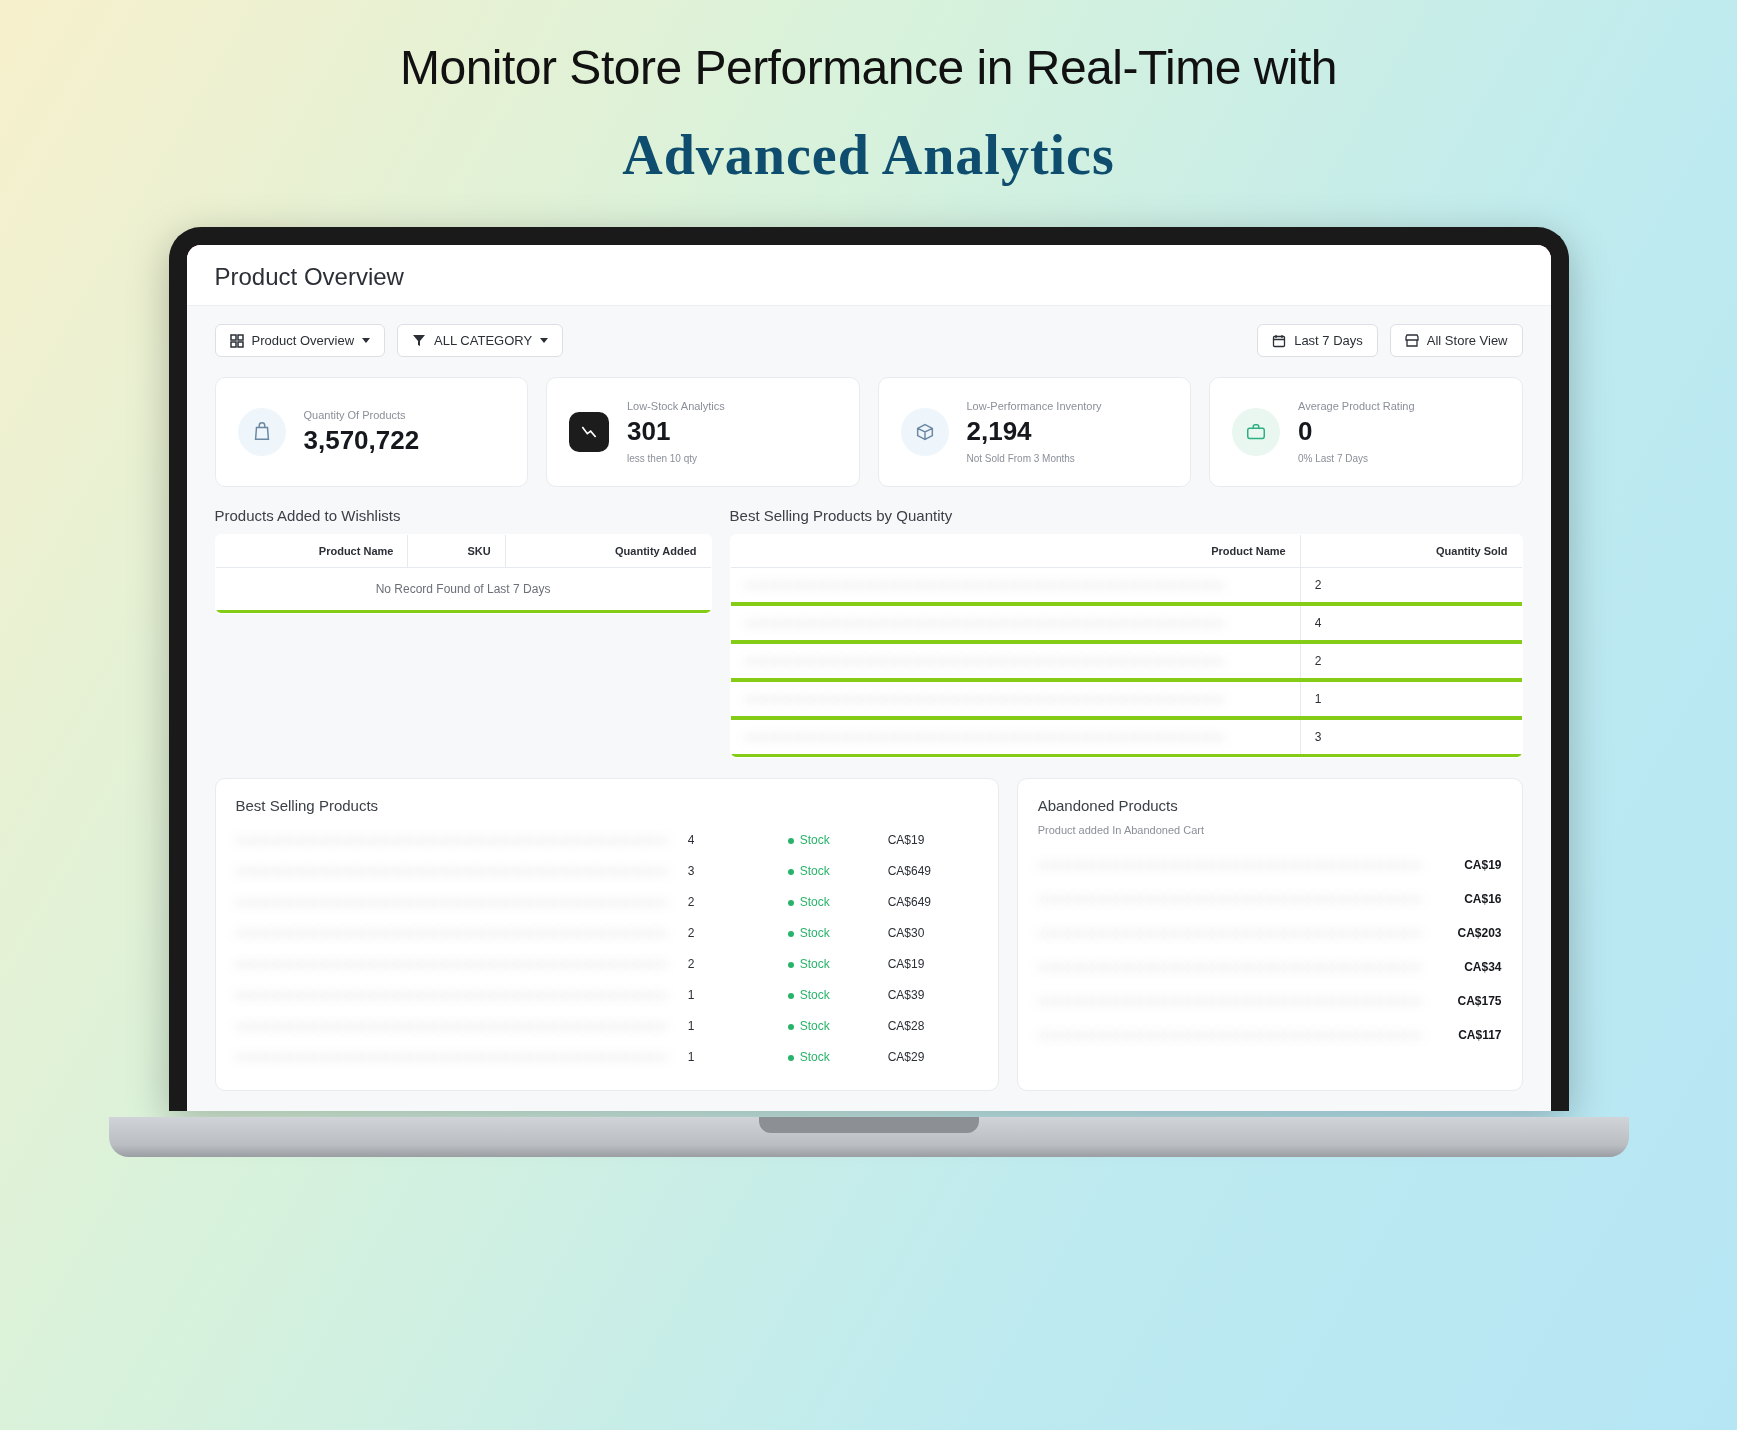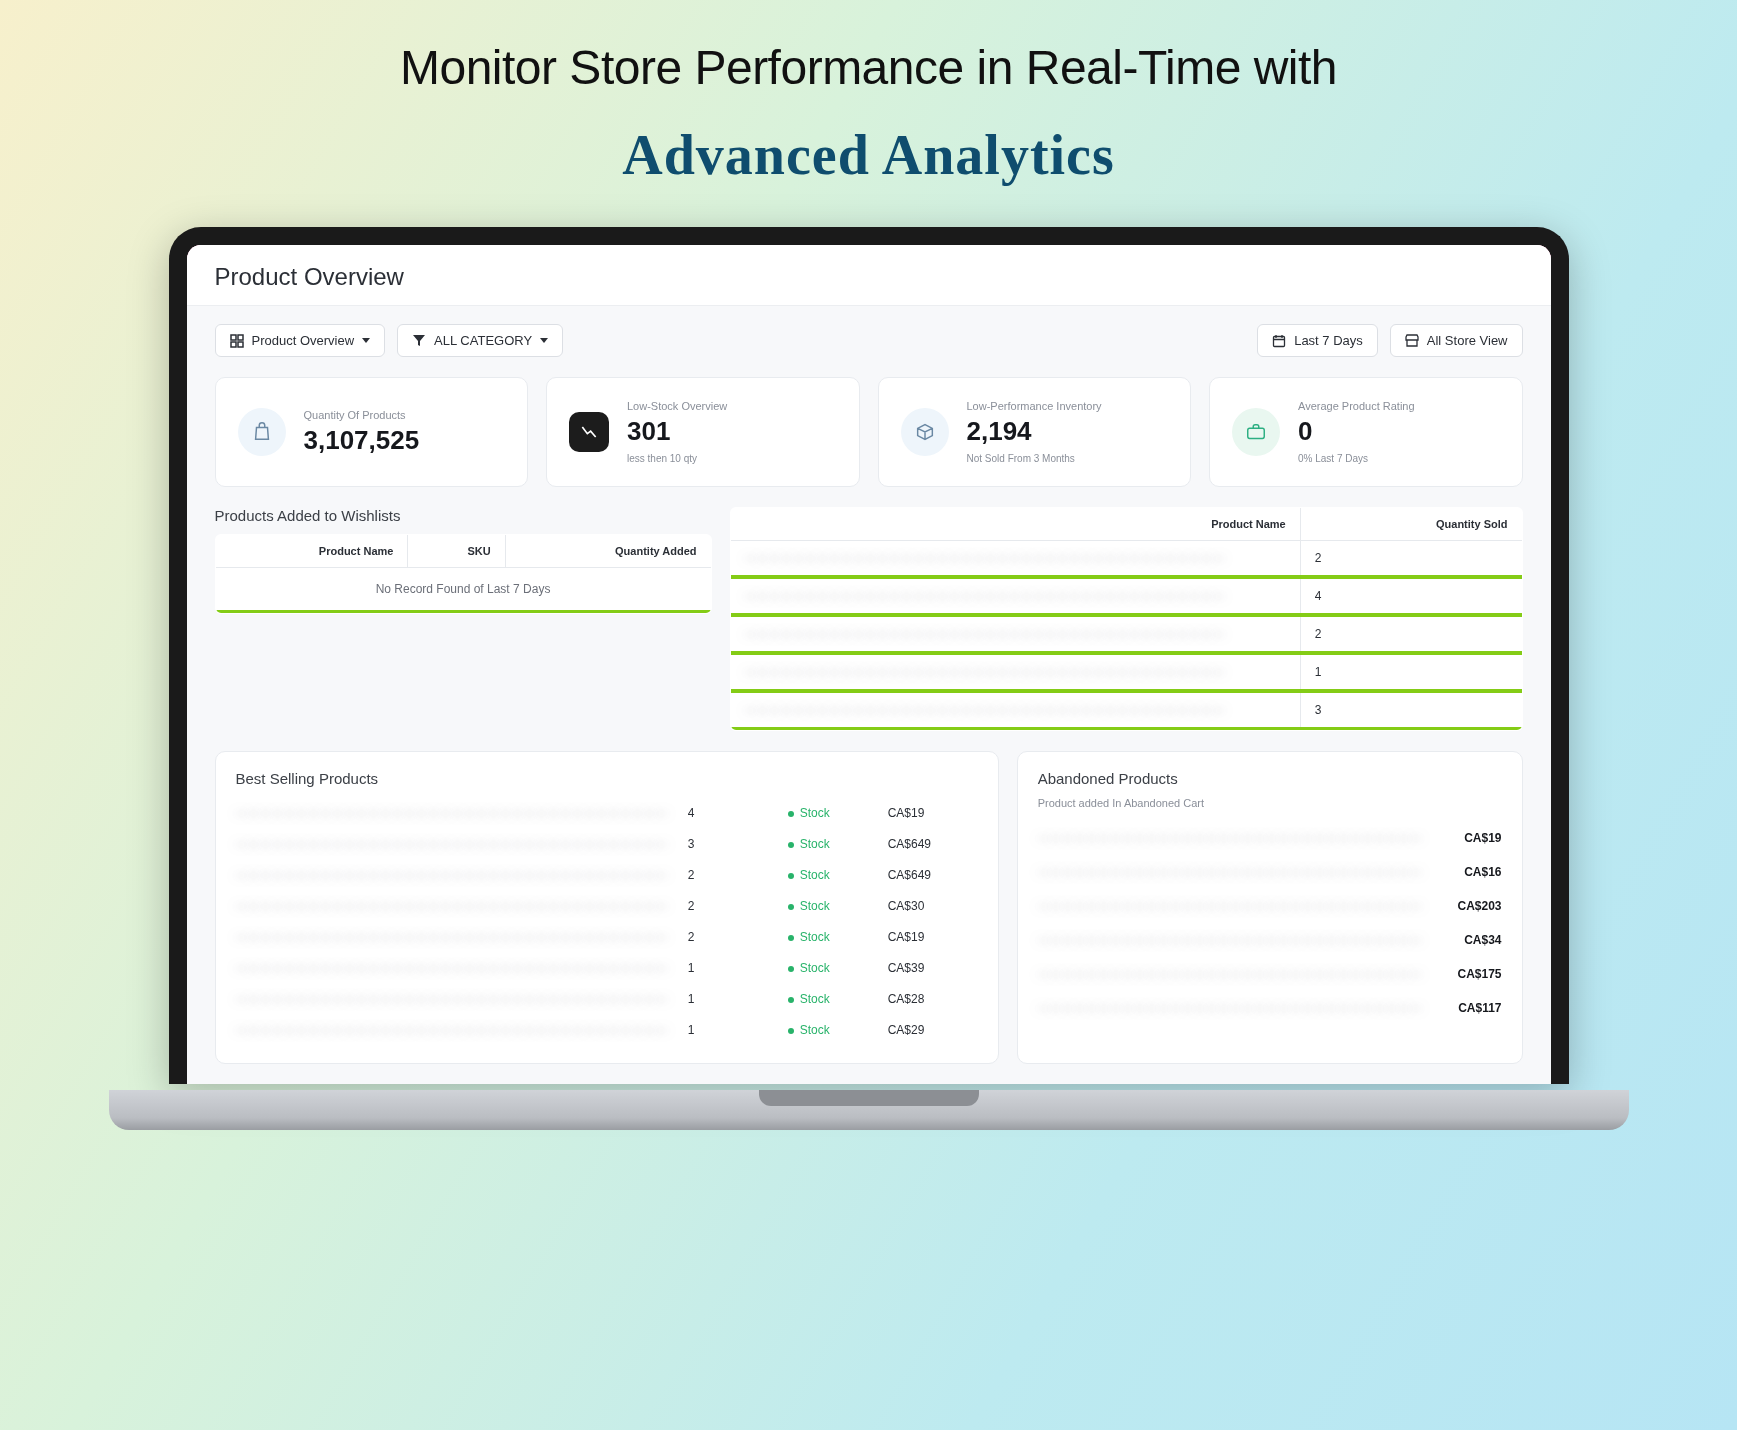--- a/index.html
+++ b/index.html
@@ -186,31 +186,31 @@
 
   <div class="kpi-row">
     <div class="kpi-card">
       <div class="kpi-icon light">
         <svg width="22" height="22" viewBox="0 0 24 24" fill="none" stroke="#6a88a3" stroke-width="1.6">
               <path d="M6 7h12l1 13H5zM9 7V5a3 3 0 016 0v2"></path>
             </svg>
       </div>
       <div class="kpi-body">
         <div class="label">Quantity Of Products</div>
-        <div class="value">3,107,525</div>
+        <div class="value">3,570,722</div>
       </div>
     </div>
     <div class="kpi-card">
       <div class="kpi-icon dark">
         <svg width="20" height="20" viewBox="0 0 24 24" fill="none" stroke="#fff" stroke-width="2">
               <path d="M4 6l6 8 4-3 6 7"></path>
             </svg>
       </div>
       <div class="kpi-body">
-        <div class="label">Low-Stock Overview</div>
+        <div class="label">Low-Stock Analytics</div>
         <div class="value">301</div>
         <div class="sub">less then 10 qty</div>
       </div>
     </div>
     <div class="kpi-card">
       <div class="kpi-icon light">
         <svg width="22" height="22" viewBox="0 0 24 24" fill="none" stroke="#6a88a3" stroke-width="1.6">
               <path d="M4 8l8-4 8 4v8l-8 4-8-4zM4 8l8 4 8-4M12 12v8"></path>
             </svg>
       </div>
@@ -247,20 +247,21 @@
         </tr>
             </thead>
         <tbody>
           <tr class="empty-row">
                 <td colspan="3">No Record Found of Last 7 Days</td>
               </tr>
         </tbody>
       </table>
     </div>
     <div class="panel bestqty-panel">
+      <div class="panel-title">Best Selling Products by Quantity</div>
       <table class="tbl">
         <thead>
               <tr>
           <th style="width:72%">Product Name</th>
           <th>Quantity Sold</th>
         </tr>
             </thead>
         <tbody id="bestqty-body">
               <tr>
                 <td class="blur-cell">————————————————————————————————————————</td>

